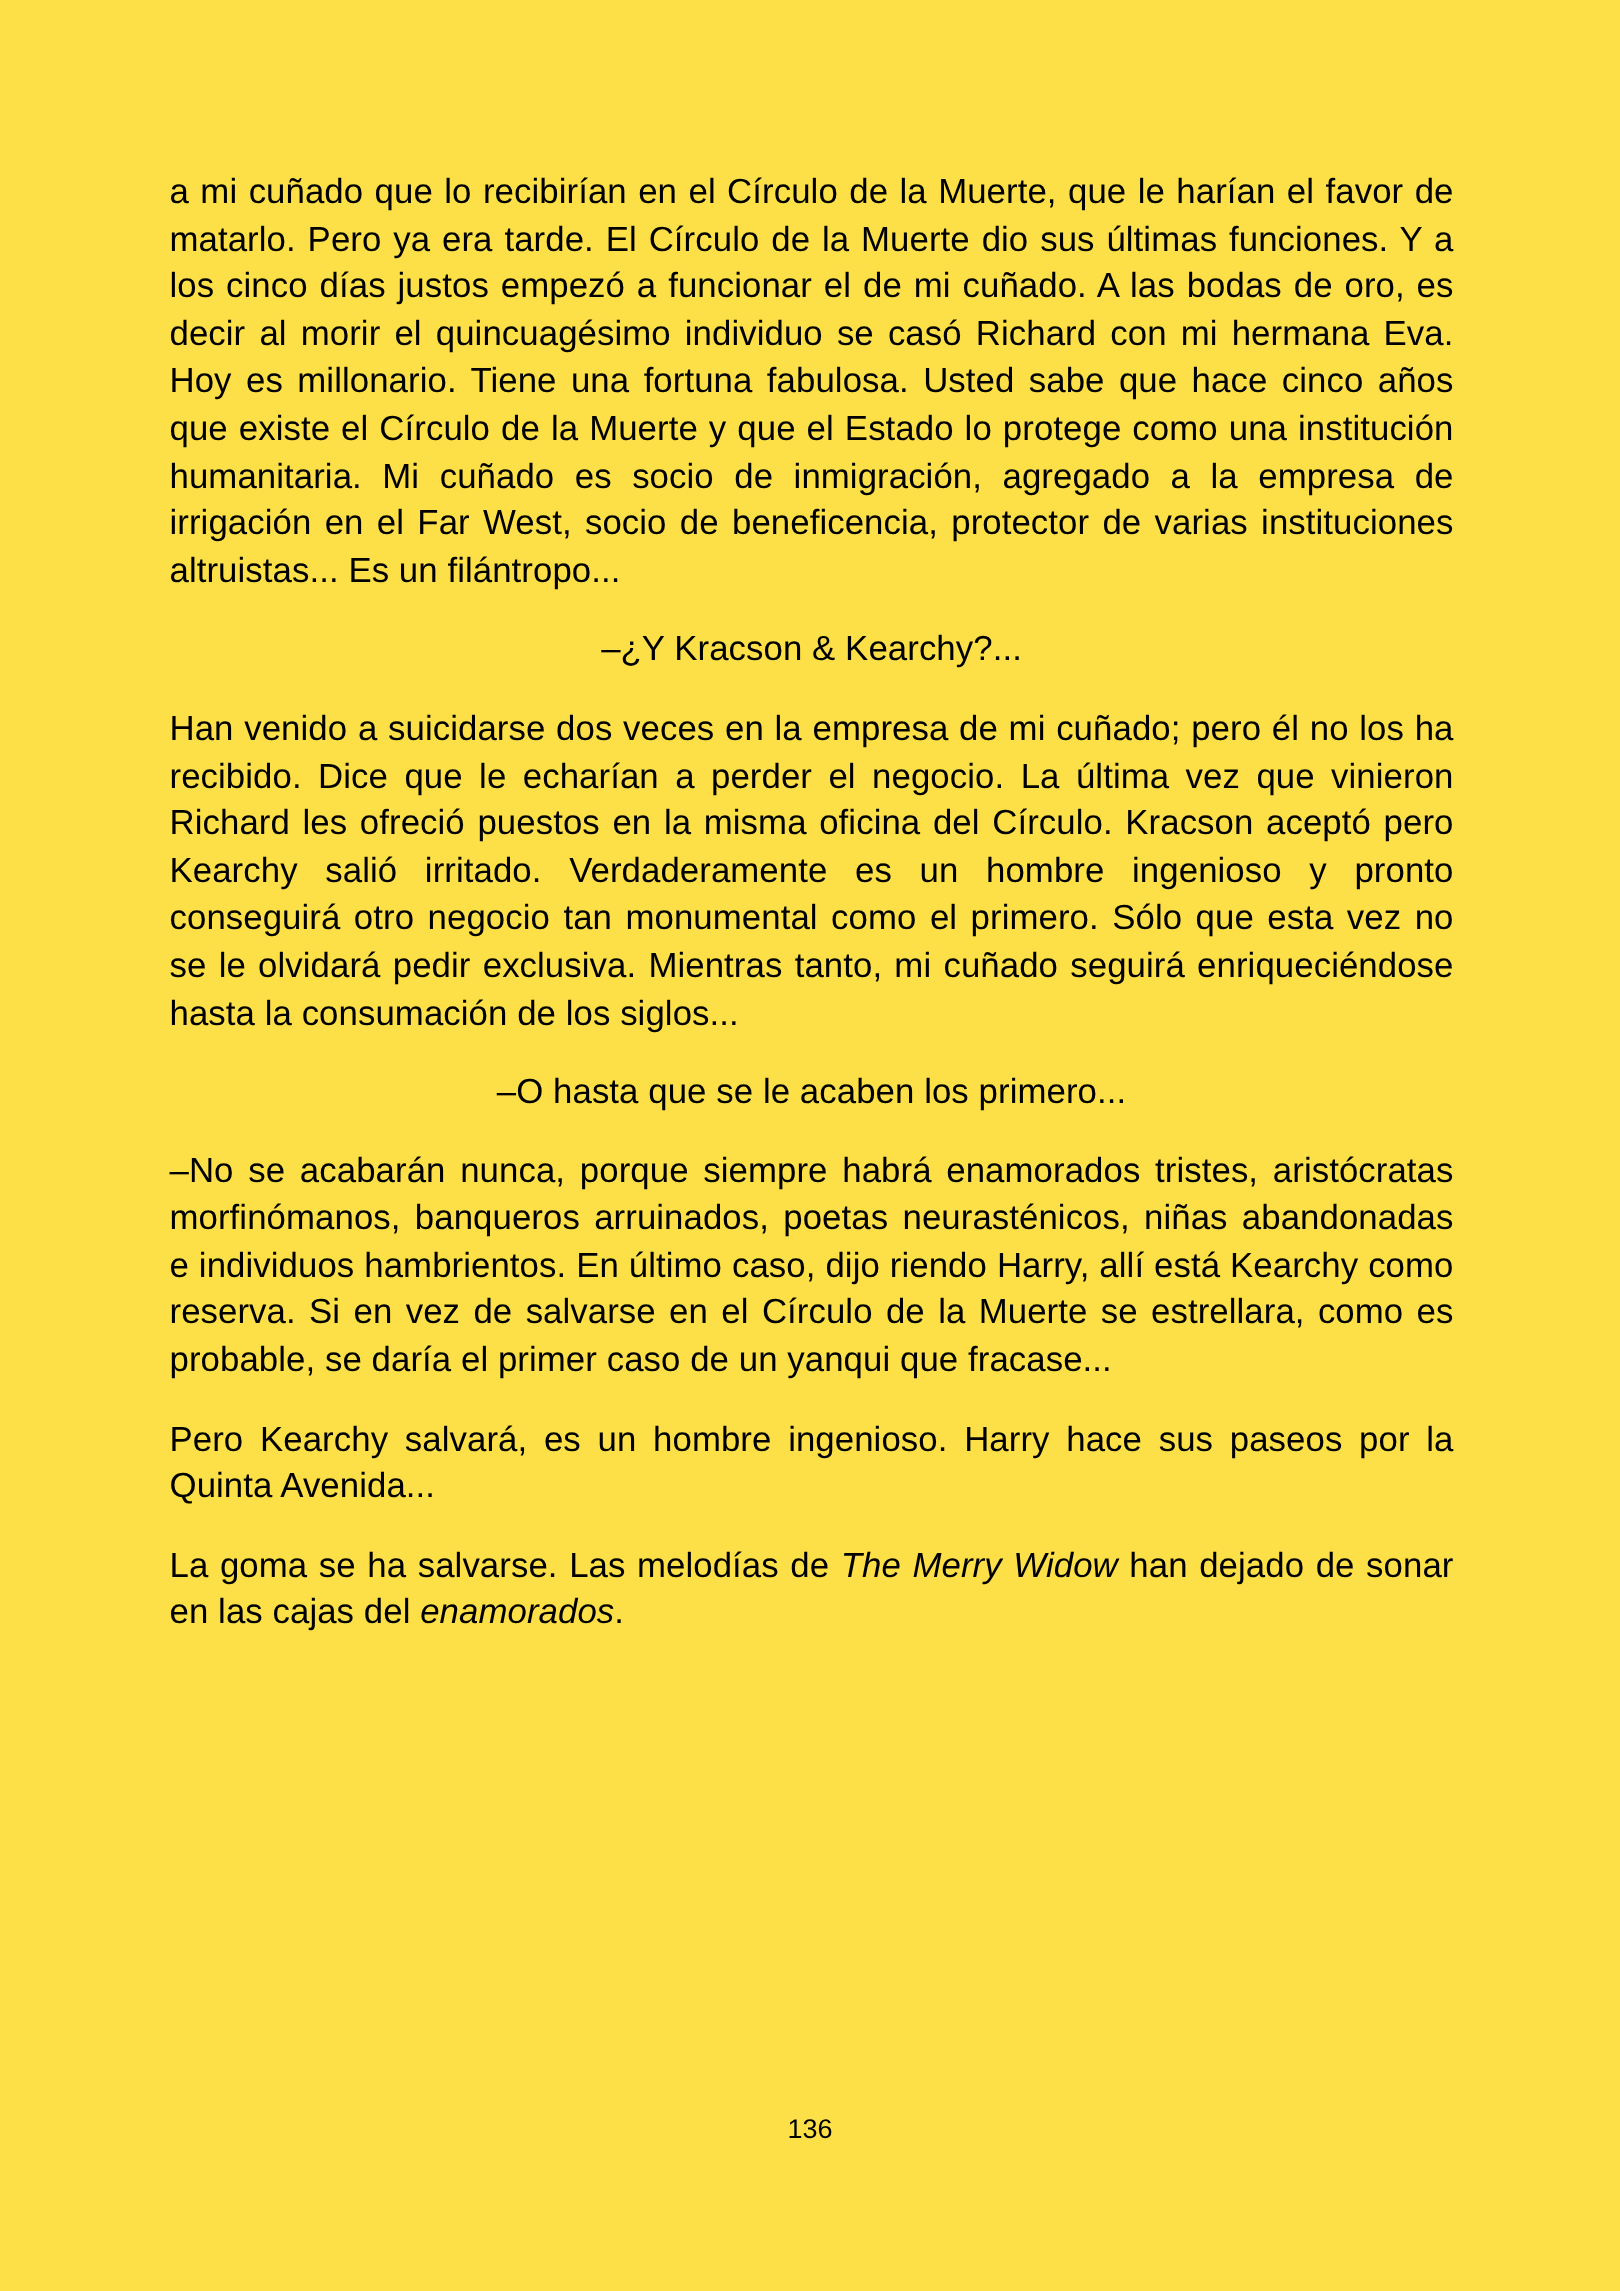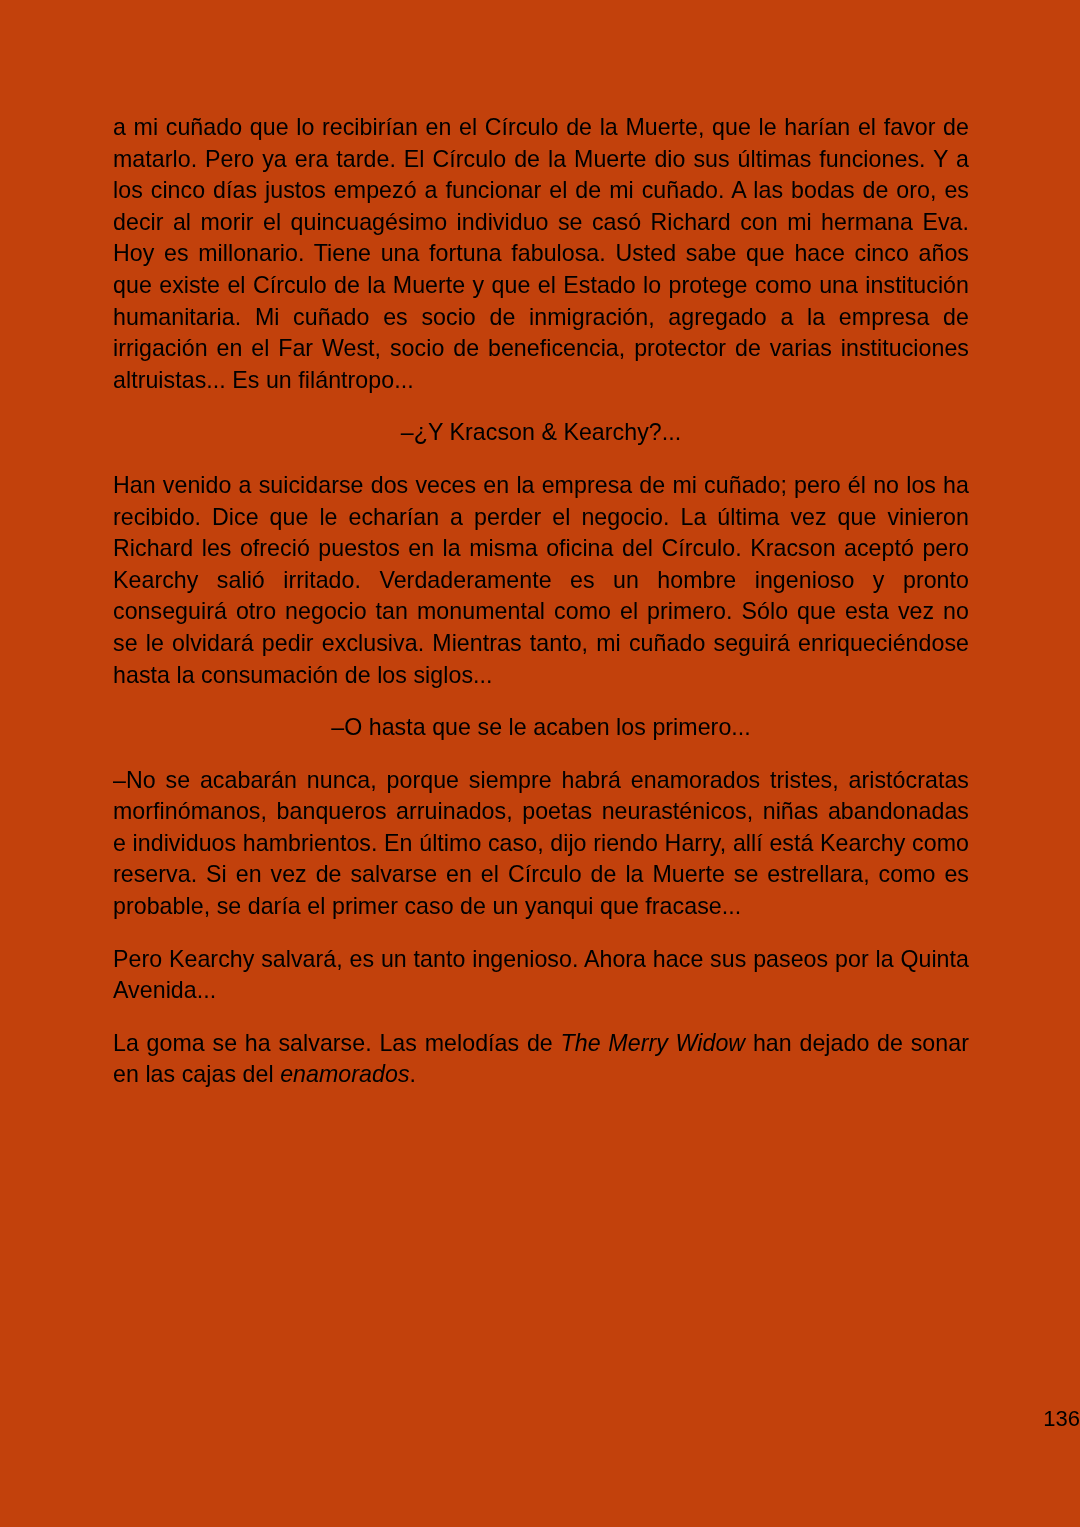--- a/index.html
+++ b/index.html
@@ -16,21 +16,21 @@
     color: #000000;
     -webkit-font-smoothing: antialiased;
   }
 
   .page {
     position: absolute;
     left: 0;
     top: 0;
     width: 1080px;
     height: 1527px;
-    background: #c2410c;
+    background: #fde047;
     overflow: hidden;
   }
 
   .text-block {
     position: absolute;
     left: 113px;
     top: 112px;
     width: 856px;
   }
 
@@ -57,22 +57,22 @@
 
   em.title-italic {
     font-style: italic;
   }
 
   .page-number {
     position: absolute;
     left: 0;
     top: 1404px;
     width: 1080px;
-    text-align: right;
-    font-size: 22px;
+    text-align: center;
+    font-size: 18px;
     line-height: 30px;
     color: #000000;
   }
 </style>
 </head>
 <body>
 
 <div class="page">
 
   <div class="text-block">
@@ -80,21 +80,21 @@
     <p class="para">a mi cuñado que lo recibirían en el Círculo de la Muerte, que le harían el favor de matarlo. Pero ya era tarde. El Círculo de la Muerte dio sus últimas funciones. Y a los cinco días justos empezó a funcionar el de mi cuñado. A las bodas de oro, es decir al morir el quincuagésimo individuo se casó Richard con mi hermana Eva. Hoy es millonario. Tiene una fortuna fabulosa. Usted sabe que hace cinco años que existe el Círculo de la Muerte y que el Estado lo protege como una institución humanitaria. Mi cuñado es socio de inmigración, agregado a la empresa de irrigación en el Far West, socio de beneficencia, protector de varias instituciones altruistas... Es un filántropo...</p>
 
     <p class="para single-line">–¿Y Kracson &amp; Kearchy?...</p>
 
     <p class="para">Han venido a suicidarse dos veces en la empresa de mi cuñado; pero él no los ha recibido. Dice que le echarían a perder el negocio. La última vez que vinieron Richard les ofreció puestos en la misma oficina del Círculo. Kracson aceptó pero Kearchy salió irritado. Verdaderamente es un hombre ingenioso y pronto conseguirá otro negocio tan monumental como el primero. Sólo que esta vez no se le olvidará pedir exclusiva. Mientras tanto, mi cuñado seguirá enriqueciéndose hasta la consumación de los siglos...</p>
 
     <p class="para single-line">–O hasta que se le acaben los primero...</p>
 
     <p class="para">–No se acabarán nunca, porque siempre habrá enamorados tristes, aristócratas morfinómanos, banqueros arruinados, poetas neurasténicos, niñas abandonadas e individuos hambrientos. En último caso, dijo riendo Harry, allí está Kearchy como reserva. Si en vez de salvarse en el Círculo de la Muerte se estrellara, como es probable, se daría el primer caso de un yanqui que fracase...</p>
 
-    <p class="para">Pero Kearchy salvará, es un tanto ingenioso. Ahora hace sus paseos por la Quinta Avenida...</p>
+    <p class="para">Pero Kearchy salvará, es un hombre ingenioso. Harry hace sus paseos por la Quinta Avenida...</p>
 
     <p class="para"><span>La goma se ha salvarse. Las melodías de </span><em class="title-italic">The Merry Widow</em><span> han dejado de sonar en las cajas del </span><em class="title-italic">enamorados</em><span>.</span></p>
 
   </div>
 
   <div class="page-number">136</div>
 
 </div>
 
 </body></html>

